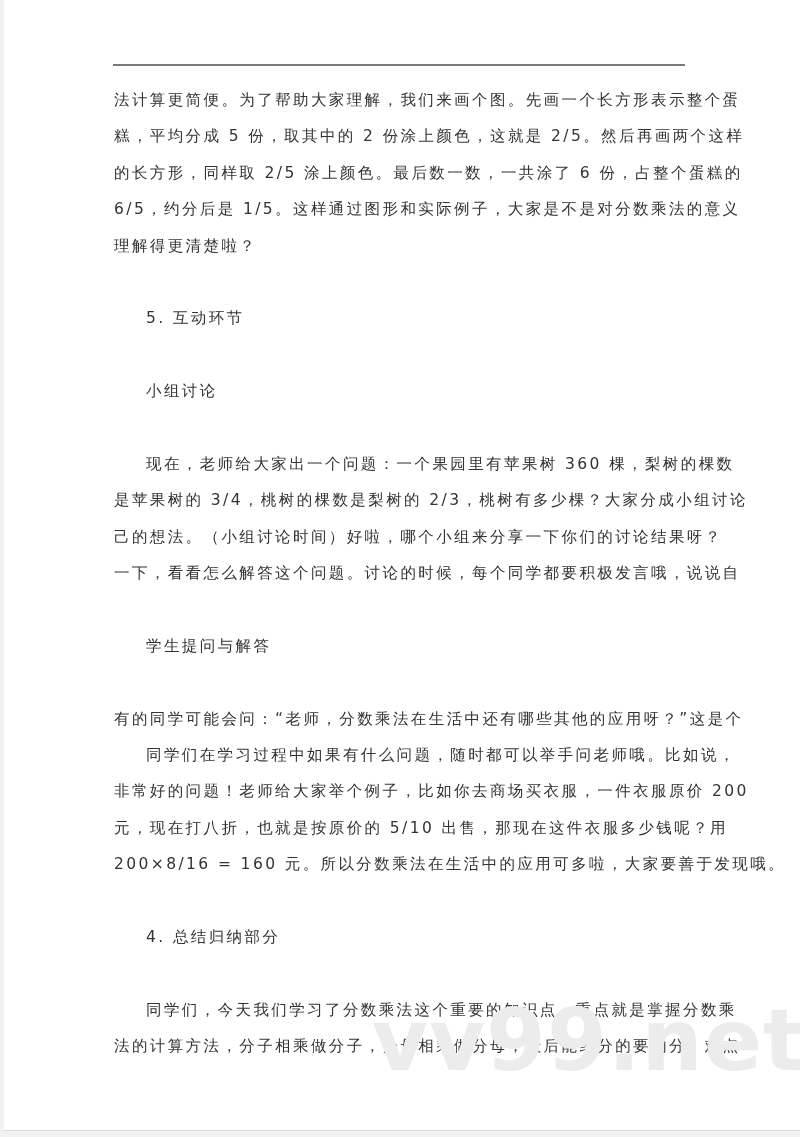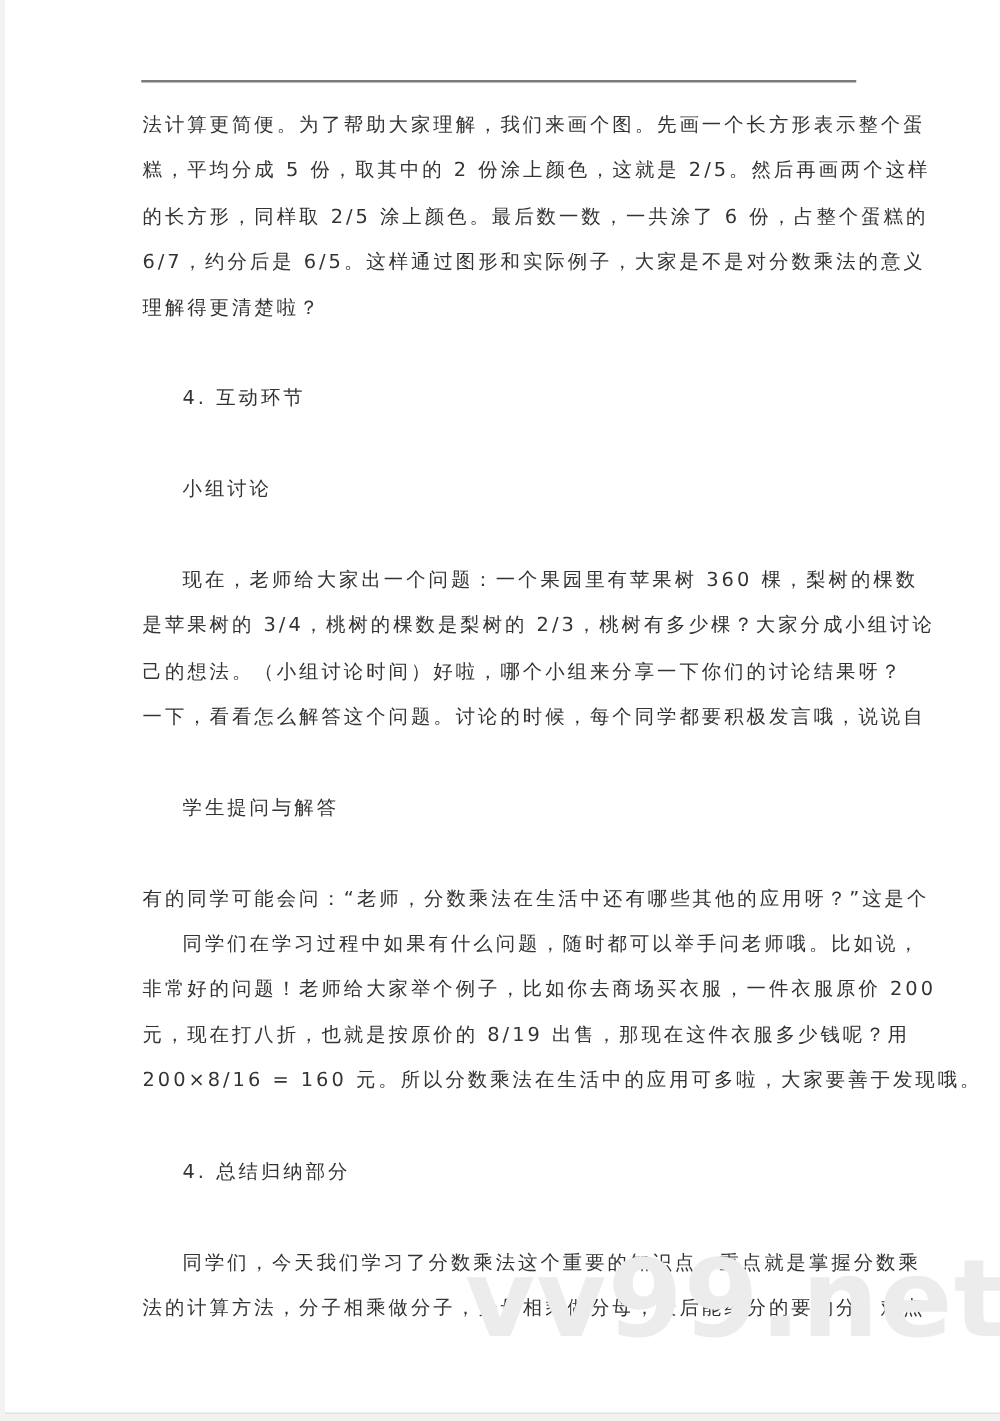--- a/index.html
+++ b/index.html
@@ -39,42 +39,42 @@
 <body>
 
 <div class="page">
   <div class="header-rule"></div>
 
   <div class="content">
     <div>
       <div class="line">法计算更简便。为了帮助大家理解，我们来画个图。先画一个长方形表示整个蛋</div>
       <div class="line">糕，平均分成 5 份，取其中的 2 份涂上颜色，这就是 2/5。然后再画两个这样</div>
       <div class="line">的长方形，同样取 2/5 涂上颜色。最后数一数，一共涂了 6 份，占整个蛋糕的</div>
-      <div class="line">6/7，约分后是 6/5。这样通过图形和实际例子，大家是不是对分数乘法的意义</div>
+      <div class="line">6/5，约分后是 1/5。这样通过图形和实际例子，大家是不是对分数乘法的意义</div>
       <div class="line">理解得更清楚啦？</div>
     </div>
     <div class="gap"></div>
-    <div class="line indent">4. 互动环节</div>
+    <div class="line indent">5. 互动环节</div>
     <div class="gap"></div>
     <div class="line indent">小组讨论</div>
     <div class="gap"></div>
     <div>
       <div class="line indent">现在，老师给大家出一个问题：一个果园里有苹果树 360 棵，梨树的棵数</div>
       <div class="line">是苹果树的 3/4，桃树的棵数是梨树的 2/3，桃树有多少棵？大家分成小组讨论</div>
       <div class="line">己的想法。（小组讨论时间）好啦，哪个小组来分享一下你们的讨论结果呀？</div>
       <div class="line">一下，看看怎么解答这个问题。讨论的时候，每个同学都要积极发言哦，说说自</div>
     </div>
     <div class="gap"></div>
     <div class="line indent">学生提问与解答</div>
     <div class="gap"></div>
     <div>
       <div class="line">有的同学可能会问：“老师，分数乘法在生活中还有哪些其他的应用呀？”这是个</div>
       <div class="line indent">同学们在学习过程中如果有什么问题，随时都可以举手问老师哦。比如说，</div>
       <div class="line">非常好的问题！老师给大家举个例子，比如你去商场买衣服，一件衣服原价 200</div>
-      <div class="line">元，现在打八折，也就是按原价的 8/19 出售，那现在这件衣服多少钱呢？用</div>
+      <div class="line">元，现在打八折，也就是按原价的 5/10 出售，那现在这件衣服多少钱呢？用</div>
       <div class="line">200×8/16 = 160 元。所以分数乘法在生活中的应用可多啦，大家要善于发现哦。</div>
     </div>
     <div class="gap"></div>
     <div class="line indent">4. 总结归纳部分</div>
     <div class="gap"></div>
     <div>
       <div class="line indent">同学们，今天我们学习了分数乘法这个重要的知识点。重点就是掌握分数乘</div>
       <div class="line">法的计算方法，分子相乘做分子，分母相乘做分母，最后能约分的要约分。难点</div>
     </div>
   </div>

